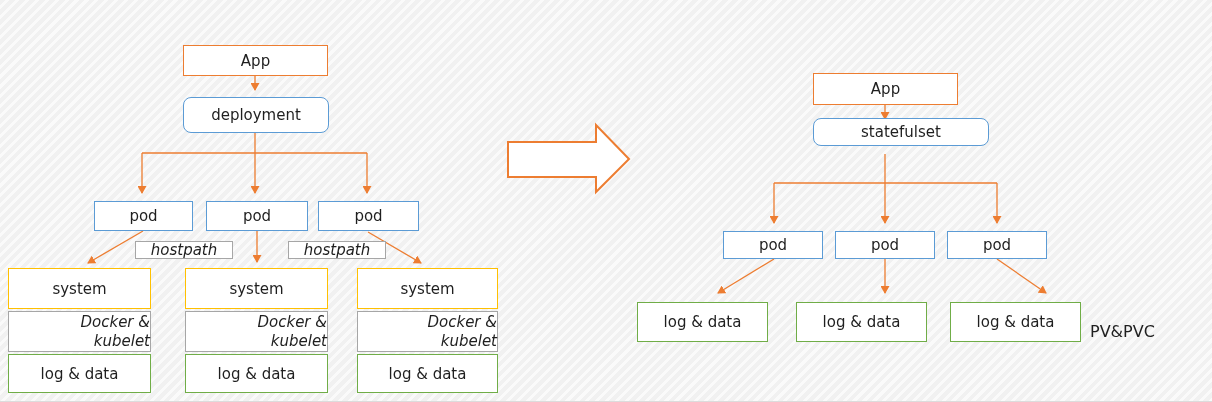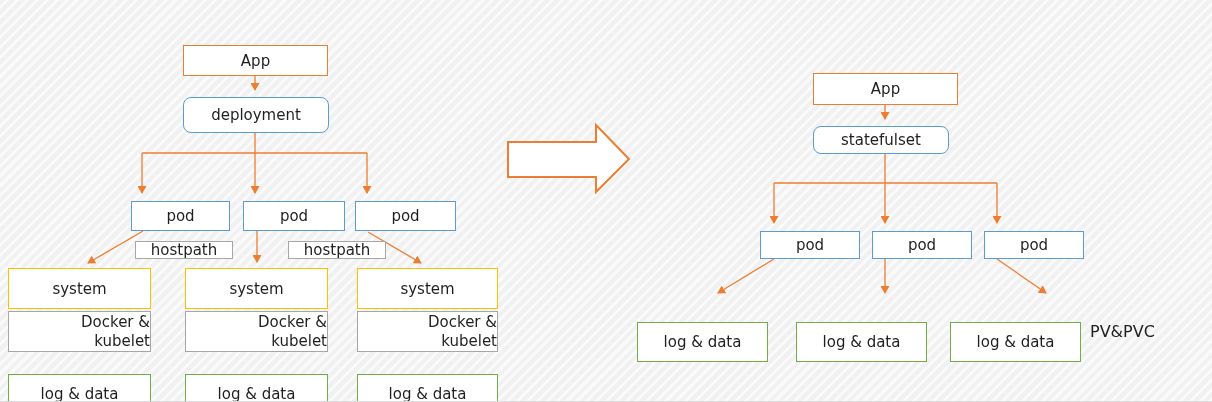--- a/index.html
+++ b/index.html
@@ -15,24 +15,24 @@
   #connectors{position:absolute;left:0;top:0;z-index:1;}
   .box{
     position:absolute;z-index:2;
     background:#ffffff;
     display:flex;align-items:center;justify-content:center;
     font-size:15px;color:#1f1f1f;
     box-sizing:border-box;text-align:center;line-height:1.2;
   }
   .orange{border:1.5px solid #ED7D31;}
   .blue-round{border:1.5px solid #5B9BD5;border-radius:8px;}
-  .blue{border:1px solid #5B9BD5;margin-left:37px;}
+  .blue{border:1px solid #5B9BD5;}
   .gold{border:1.5px solid #FFC000;}
-  .grayb{border:1px solid #A6A6A6;}
-  .green{border:1.5px solid #70AD47;margin-top:20px;}
+  .grayb{border:1px solid #A6A6A6;font-style:italic;}
+  .green{border:1.5px solid #70AD47;}
   .docker{flex-direction:column;line-height:1.25;align-items:flex-end;}
   .annotation{
     position:absolute;z-index:2;
     font-size:16px;color:#1f1f1f;
   }
 </style>
 </head>
 <body>
 
 <div id="canvas">
@@ -96,21 +96,21 @@
 
   <div class="box gold" style="left:357px;top:268px;width:141px;height:41px">system</div>
   <div class="box grayb docker" style="left:357px;top:311px;width:141px;height:41px">
     <span>Docker &amp;</span>
     <span>kubelet</span>
   </div>
   <div class="box green" style="left:357px;top:354px;width:141px;height:39px">log &amp; data</div>
 
   <div class="box orange" style="left:813px;top:73px;width:145px;height:32px">App</div>
 
-  <div class="box blue-round" style="left:813px;top:126px;width:136px;height:28px">statefulset</div>
+  <div class="box blue-round" style="left:813px;top:118px;width:176px;height:28px">statefulset</div>
 
   <div class="box blue" style="left:723px;top:231px;width:100px;height:28px">pod</div>
   <div class="box blue" style="left:835px;top:231px;width:100px;height:28px">pod</div>
   <div class="box blue" style="left:947px;top:231px;width:100px;height:28px">pod</div>
 
   <div class="box green" style="left:637px;top:302px;width:131px;height:40px">log &amp; data</div>
   <div class="box green" style="left:796px;top:302px;width:131px;height:40px">log &amp; data</div>
   <div class="box green" style="left:950px;top:302px;width:131px;height:40px">log &amp; data</div>
 
   <div class="annotation" style="left:1090px;top:322px;">PV&amp;PVC</div>

